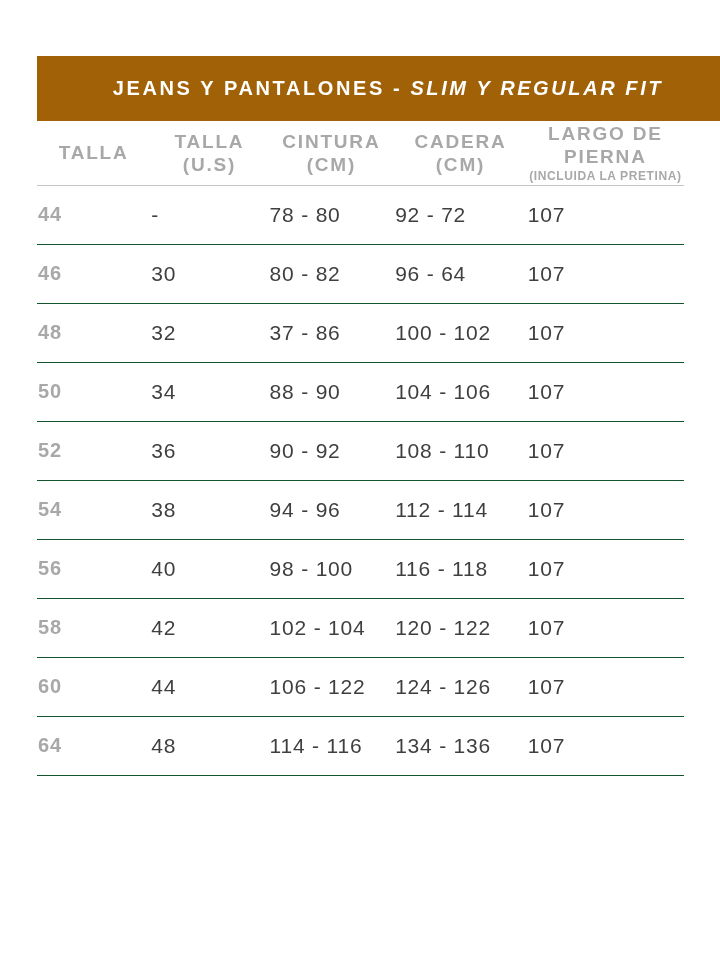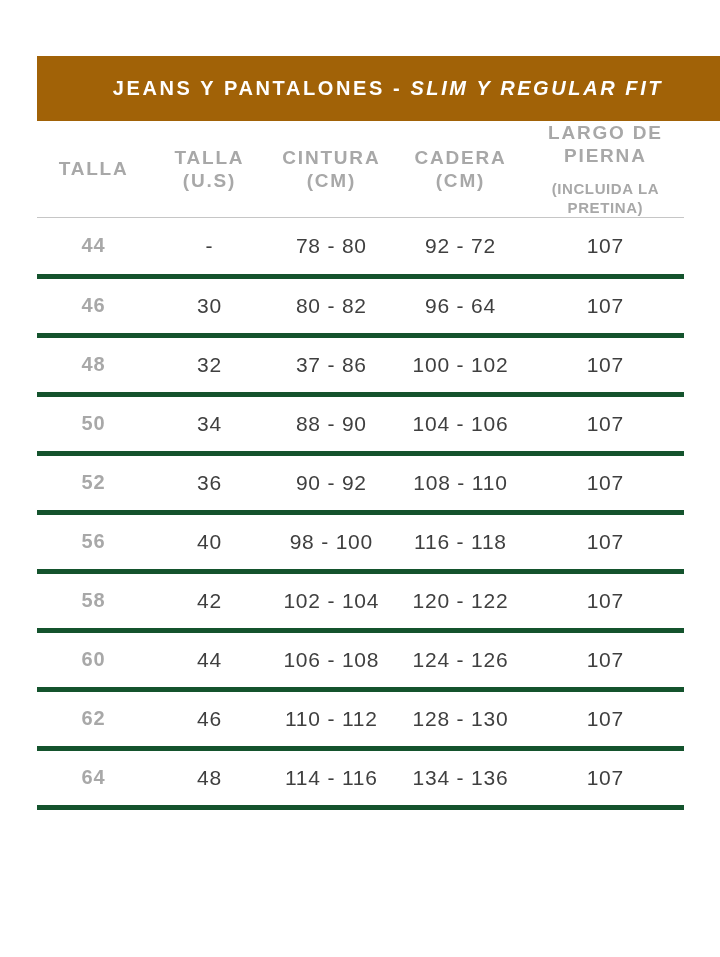--- a/index.html
+++ b/index.html
@@ -52,29 +52,29 @@
     font-size: 19px;
     font-weight: 700;
     letter-spacing: 1.8px;
     line-height: 1.22;
     border-bottom: 1px solid #c6c6c6;
     padding: 0 2px;
   }
   thead th .col-sub { display: block; }
   thead th .col-note {
     display: block;
-    font-size: 15px;
+    font-size: 12px;
     letter-spacing: 0.6px;
-    margin-top: 13px;
+    margin-top: 1px;
   }
   tbody td {
     height: 59px;
-    text-align: center;
+    text-align: left;
     vertical-align: middle;
-    border-bottom: 5px solid #14532d;
+    border-bottom: 1px solid #14532d;
     color: #3f3f3f;
     font-size: 21px;
     font-weight: 400;
     letter-spacing: 0.8px;
     white-space: nowrap;
   }
   tbody td.talla {
     color: #a8a8a8;
     font-weight: 700;
     font-size: 20px;
@@ -151,45 +151,45 @@
           <td>107</td>
         </tr>
         <tr>
           <td class="talla">52</td>
           <td>36</td>
           <td>90 - 92</td>
           <td>108 - 110</td>
           <td>107</td>
         </tr>
         <tr>
+          <td class="talla">54</td>
+          <td>38</td>
+          <td>94 - 96</td>
+          <td>112 - 114</td>
+          <td>107</td>
+        </tr>
+        <tr>
           <td class="talla">56</td>
           <td>40</td>
           <td>98 - 100</td>
           <td>116 - 118</td>
           <td>107</td>
         </tr>
         <tr>
           <td class="talla">58</td>
           <td>42</td>
           <td>102 - 104</td>
           <td>120 - 122</td>
           <td>107</td>
         </tr>
         <tr>
           <td class="talla">60</td>
           <td>44</td>
-          <td>106 - 108</td>
+          <td>106 - 122</td>
           <td>124 - 126</td>
-          <td>107</td>
-        </tr>
-        <tr>
-          <td class="talla">62</td>
-          <td>46</td>
-          <td>110 - 112</td>
-          <td>128 - 130</td>
           <td>107</td>
         </tr>
         <tr>
           <td class="talla">64</td>
           <td>48</td>
           <td>114 - 116</td>
           <td>134 - 136</td>
           <td>107</td>
         </tr>
       </tbody>

